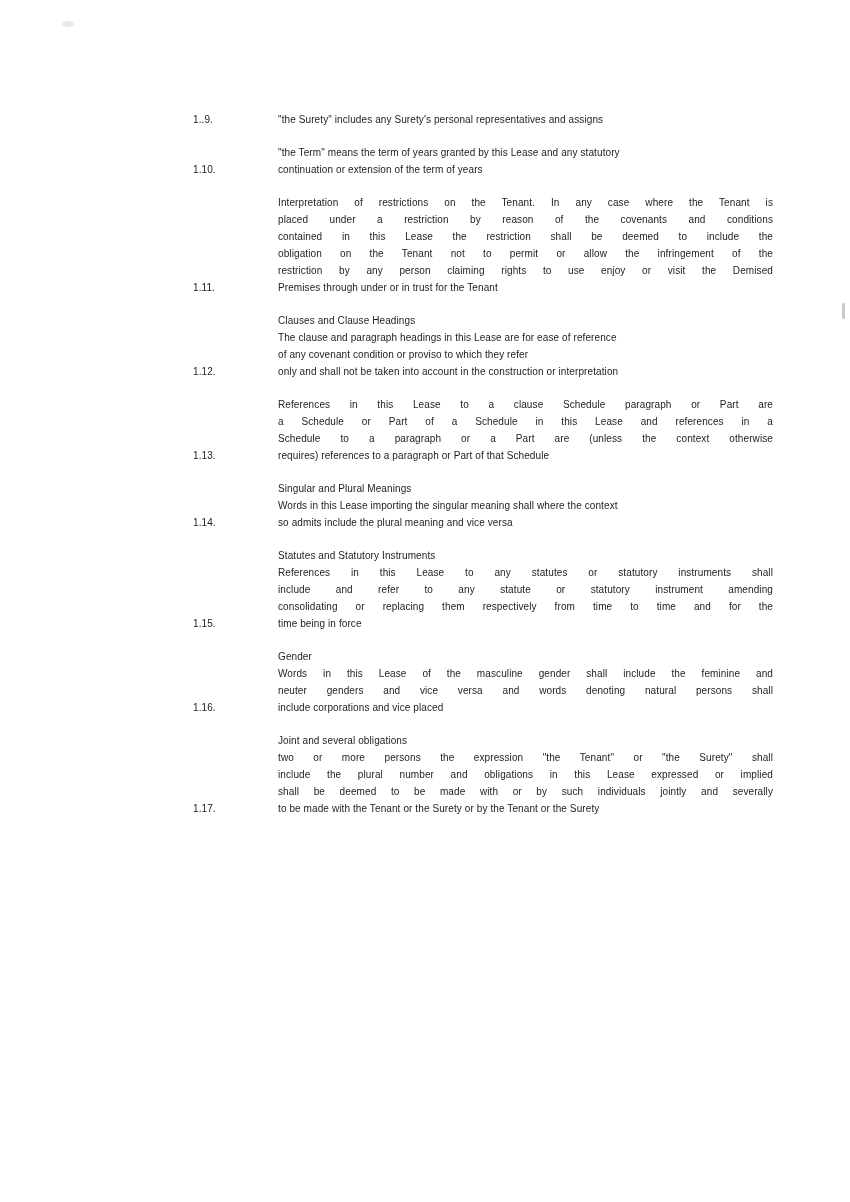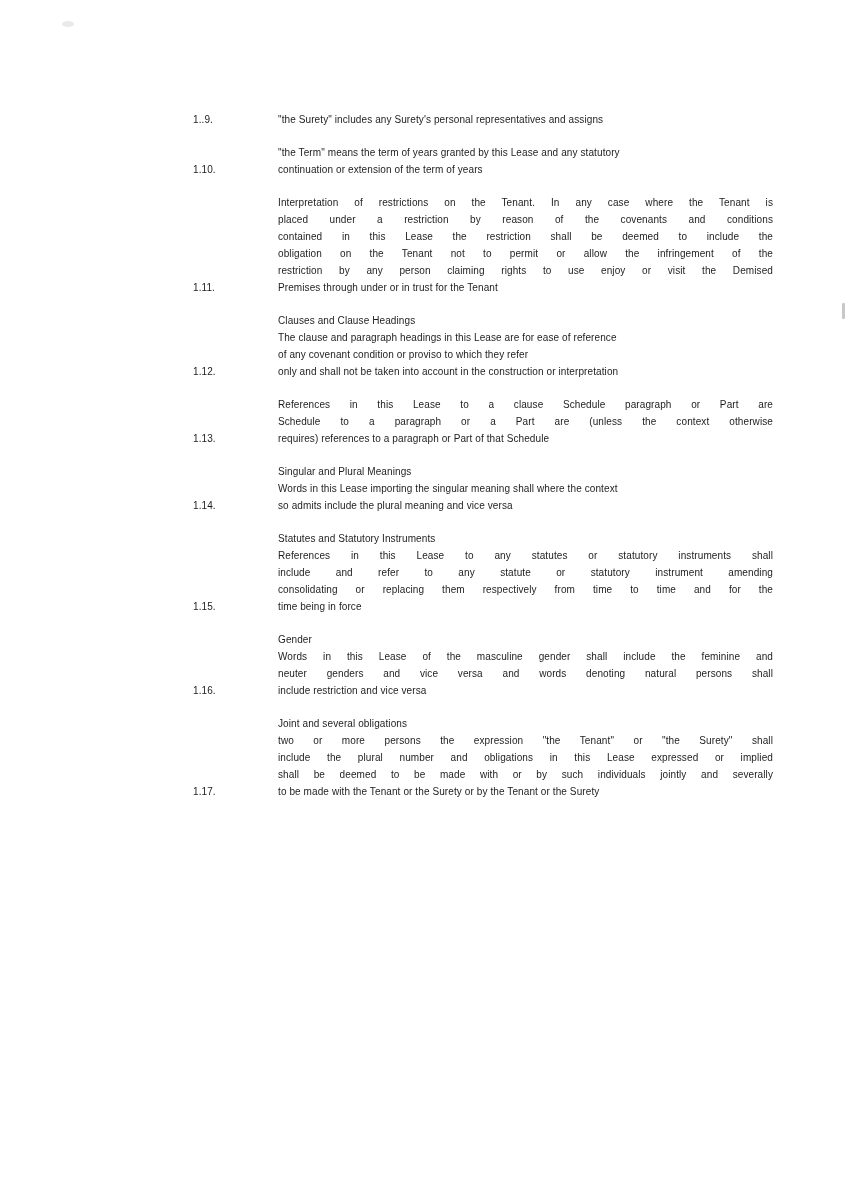--- a/index.html
+++ b/index.html
@@ -129,20 +129,21 @@
           </div>
       </div>
     </div>
 
     <div class="section">
       <div class="num">1.13.</div>
       <div class="text">
 
         <div class="body justify">
             <div class="line">References in this Lease to a clause Schedule paragraph or Part are</div>
+            <div class="line">a Schedule or Part of a Schedule in this Lease and references in a</div>
             <div class="line">Schedule to a paragraph or a Part are (unless the context otherwise</div>
             <div class="line">requires) references to a paragraph or Part of that Schedule</div>
           </div>
       </div>
     </div>
 
     <div class="section">
       <div class="num">1.14.</div>
       <div class="text">
         <div class="heading">Singular and Plural Meanings</div>
@@ -166,21 +167,21 @@
       </div>
     </div>
 
     <div class="section">
       <div class="num">1.16.</div>
       <div class="text">
         <div class="heading">Gender</div>
         <div class="body justify">
             <div class="line">Words in this Lease of the masculine gender shall include the feminine and</div>
             <div class="line">neuter genders and vice versa and words denoting natural persons shall</div>
-            <div class="line">include restriction and vice versa</div>
+            <div class="line">include corporations and vice placed</div>
           </div>
       </div>
     </div>
 
     <div class="section">
       <div class="num">1.17.</div>
       <div class="text">
         <div class="heading">Joint and several obligations</div>
         <div class="body justify">
             <div class="line">two or more persons the expression "the Tenant" or "the Surety" shall</div>

